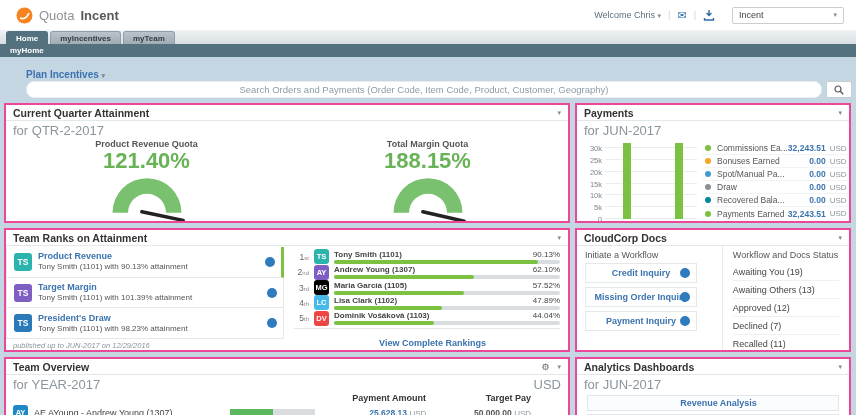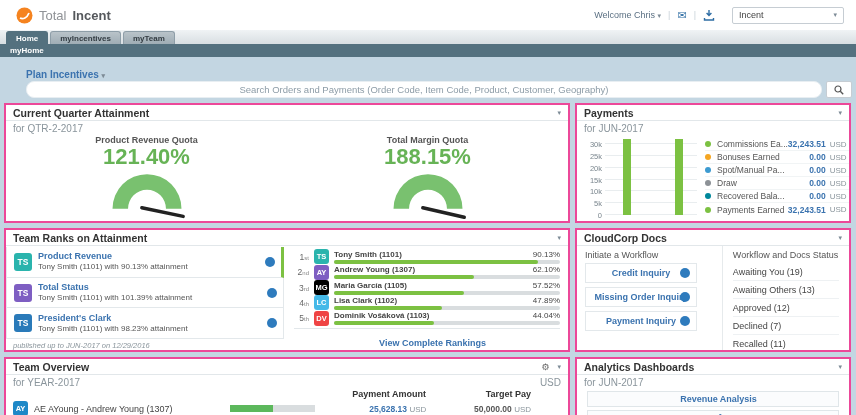--- a/index.html
+++ b/index.html
@@ -34,21 +34,21 @@
   .search-btn { width:26px; height:17px; border:1px solid #c6cdd3; border-radius:2px; background:#fff; display:flex; align-items:center; justify-content:center; cursor:pointer; }
 
   
   .grid { display:grid; grid-template-columns:566px 276px; column-gap:5px; row-gap:5px; margin:5px 4px 0; }
   .panel { background:#fff; border:2px solid #ec4899; overflow:hidden; }
   .h1 { height:120px; } .h2 { height:124px; } .h3 { height:110px; }
   .phead { height:16px; display:flex; align-items:center; justify-content:space-between; padding:0 7px; border-bottom:1px solid #e2e7ea; }
   .ptitle { font-size:10.5px; font-weight:bold; color:#333; }
   .phead-icons { display:flex; align-items:center; gap:8px; }
   .gear-ic { font-family:"DejaVu Sans", sans-serif; font-size:9px; color:#666; }
-  .pperiod { font-size:10px; color:#8a959c; padding:2px 7px 0; display:flex; justify-content:space-between; }
+  .pperiod { font-size:13px; color:#8a959c; padding:2px 7px 0; display:flex; justify-content:space-between; }
 
   
   .gauges { display:flex; justify-content:space-around; padding-top:1px; }
   .gauge { width:220px; text-align:center; }
   .glabel { font-size:9px; font-weight:bold; color:#555; }
   .gvalue { font-size:22px; font-weight:bold; color:#67b356; line-height:24px; }
   .gcaption { font-size:8px; color:#a9b2b8; }
 
   
   .pay-body { display:flex; padding:3px 6px 0 4px; }
@@ -122,21 +122,21 @@
 <body>
 
 <div class="page">
 
   <header class="topbar">
     <div class="logo">
       <svg width="17" height="17" viewBox="0 0 17 17">
         <circle cx="8.5" cy="8.5" r="8" fill="#f5831f"></circle>
         <path d="M4 11 C7 12.5 11 11 13 6" stroke="#fff" stroke-width="1.8" fill="none"></path>
       </svg>
-      <span class="logo-brand">Total</span>
+      <span class="logo-brand">Quota</span>
       <span class="logo-product">Incent</span>
     </div>
     <div class="topbar-right">
       <span><span>Welcome Chris</span> <span class="caret">▾</span></span>
       <span class="sep">|</span>
       <span class="mail-icon">✉</span>
       <span class="sep">|</span>
       <svg width="12" height="12" viewBox="0 0 12 12">
         <path d="M6 1v5M3.6 4L6 6.4 8.4 4" fill="none" stroke="#2e6da4" stroke-width="1.4"></path>
         <path d="M1.5 9v2h9V9" fill="none" stroke="#2e6da4" stroke-width="1.4"></path>
@@ -286,29 +286,29 @@
               <span class="avatar av18" style="background-color: rgb(42, 180, 173);">TS</span>
               <span>
                 <span class="card-metric" style="display:block">Product Revenue</span>
                 <span class="card-detail" style="display:block">Tony Smith (1101) with 90.13% attainment</span>
               </span>
               <span class="icon-info"><span class="iinfo"></span></span>
             </div>
             <div class="rank-card">
               <span class="avatar av18" style="background-color: rgb(126, 94, 194);">TS</span>
               <span>
-                <span class="card-metric" style="display:block">Total Status</span>
+                <span class="card-metric" style="display:block">Target Margin</span>
                 <span class="card-detail" style="display:block">Tony Smith (1101) with 101.39% attainment</span>
               </span>
               <span class="icon-info"><span class="iinfo"></span></span>
             </div>
             <div class="rank-card">
               <span class="avatar av18" style="background-color: rgb(42, 122, 185);">TS</span>
               <span>
-                <span class="card-metric" style="display:block">President's Clark</span>
+                <span class="card-metric" style="display:block">President's Draw</span>
                 <span class="card-detail" style="display:block">Tony Smith (1101) with 98.23% attainment</span>
               </span>
               <span class="icon-info"><span class="iinfo"></span></span>
             </div>
             <div class="rank-foot">published up to JUN-2017 on 12/29/2016</div>
           </div>
           <div class="rank-list">
             <div class="rrow">
               <span class="rnum"><span>1</span><span class="rsuf">st</span></span>
               <span class="avatar av15" style="background-color: rgb(42, 180, 173);">TS</span>

